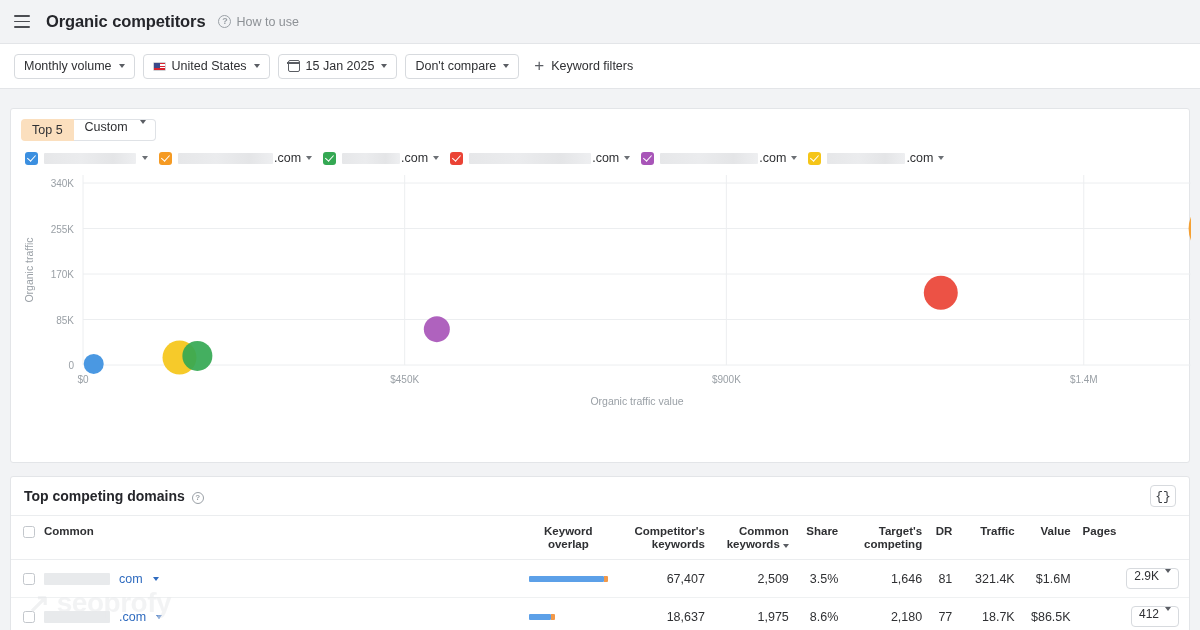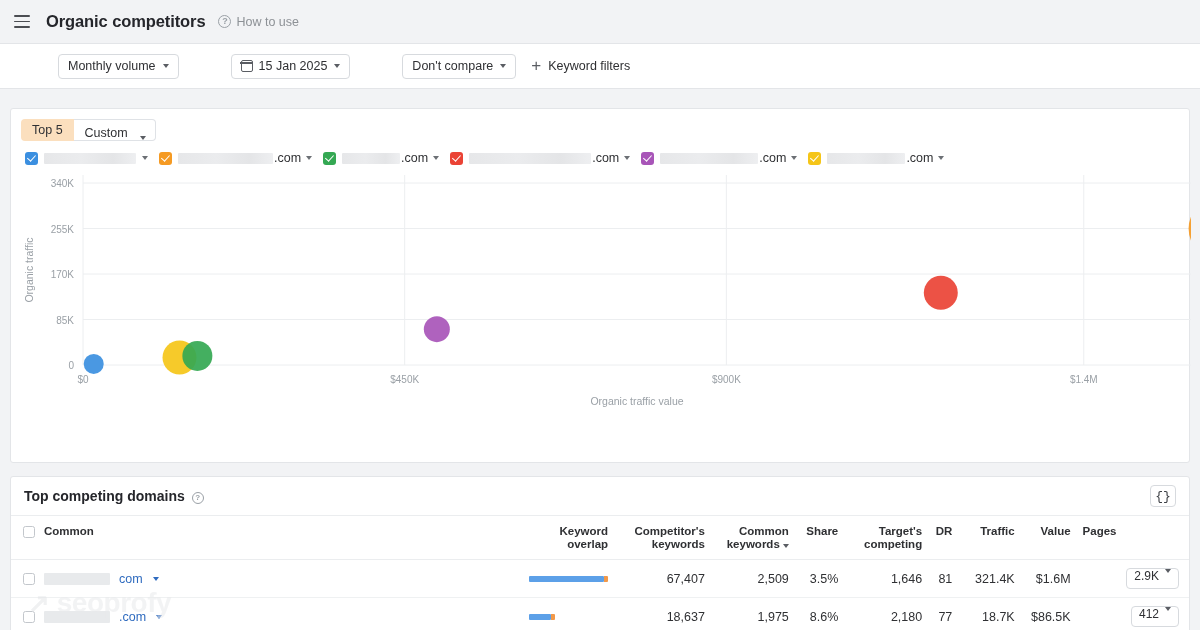--- a/index.html
+++ b/index.html
@@ -38,21 +38,20 @@
   .filterbar {
     height: 45px; background:#fff; display:flex; align-items:center;
     padding: 0 14px; border-bottom:1px solid #e3e5e8; gap:8px;
   }
   .pill {
     display:inline-flex; align-items:center; gap:6px;
     height:25px; padding: 0 9px;
     border:1px solid #d7dade; border-radius:4px;
     background:#fff; font-size:12.5px; color:#2f3033; cursor:pointer;
     white-space:nowrap;
-    margin-left:44px;
   }
   .caret {
     width:0; height:0; border-left:3.5px solid transparent;
     border-right:3.5px solid transparent; border-top:4.5px solid #5a5d63;
     margin-left:1px;
   }
   .flag { width:13px; height:9px; border-radius:1px; position:relative; overflow:hidden; background:#fff;
           border:0.5px solid #d0d3d7; flex:none; }
   .flag .stripes { position:absolute; inset:0;
     background: repeating-linear-gradient(to bottom, #d8232f 0 1.3px, #ffffff 1.3px 2.6px); }
@@ -67,21 +66,21 @@
   .chart-card {
     position:absolute; left:10px; top:108px; width:1180px; height:355px;
     background:#fff; border:1px solid #e3e5e8; border-radius:3px;
   }
   .chart-tabs { display:flex; align-items:center; padding:10px 10px 0 10px; gap:0; }
   .tab-top5 {
     height:22px; padding:0 11px; display:flex; align-items:center;
     background:#fbdfbe; border-radius:4px 0 0 4px; font-size:12.5px; color:#2f3033; cursor:pointer;
   }
   .tab-custom {
-    height:22px; padding:0 9px 0 11px; display:flex; align-items:flex-end; gap:11px;
+    height:22px; padding:0 9px 0 11px; display:flex; align-items:flex-start; gap:11px;
     background:#fff; border:1px solid #dfe2e6; border-left:none;
     border-radius:0 4px 4px 0; font-size:12.5px; color:#2f3033; cursor:pointer;
   }
 
   .legend { display:flex; align-items:center; padding:10px 0 0 14px; gap:0; }
   .legend-item { display:flex; align-items:center; margin-right:11px; cursor:pointer; }
   .lcheck {
     width:13px; height:13px; border-radius:3px; margin-right:6px; flex:none;
     position:relative;
   }
@@ -174,20 +173,28 @@
     <div class="page-title">Organic competitors</div>
     <div class="howto">
       <div class="q-icon">?</div>
       <div class="howto-text">How to use</div>
     </div>
   </div>
 
   <div class="filterbar">
     <div class="pill">
       <span>Monthly volume</span>
+      <span class="caret"></span>
+    </div>
+    <div class="pill">
+      <span class="flag">
+        <span class="stripes"></span>
+          <span class="canton"></span>
+      </span>
+      <span>United States</span>
       <span class="caret"></span>
     </div>
     <div class="pill">
       <span class="cal"></span>
       <span>15 Jan 2025</span>
       <span class="caret"></span>
     </div>
     <div class="pill">
       <span>Don't compare</span>
       <span class="caret"></span>
@@ -304,21 +311,21 @@
         <col style="width:110px">
       </colgroup>
       <thead>
         <tr>
           <th class="th-domain">
             <span class="domain-head-inner">
               <span class="chk"></span>
               <span>Common</span>
             </span>
           </th>
-          <th style="text-align:right;padding-left:12px;">Keyword overlap</th>
+          <th style="text-align:center;padding-left:12px;">Keyword overlap</th>
           <th>Competitor's keywords</th>
           <th>
             <span>Common keywords</span><span class="caret" style="display:inline-block;margin-left:3px;"></span>
           </th>
           <th>Share</th>
           <th>Target's competing</th>
           <th>DR</th>
           <th>Traffic</th>
           <th>Value</th>
           <th style="text-align:left;padding-left:12px;">

